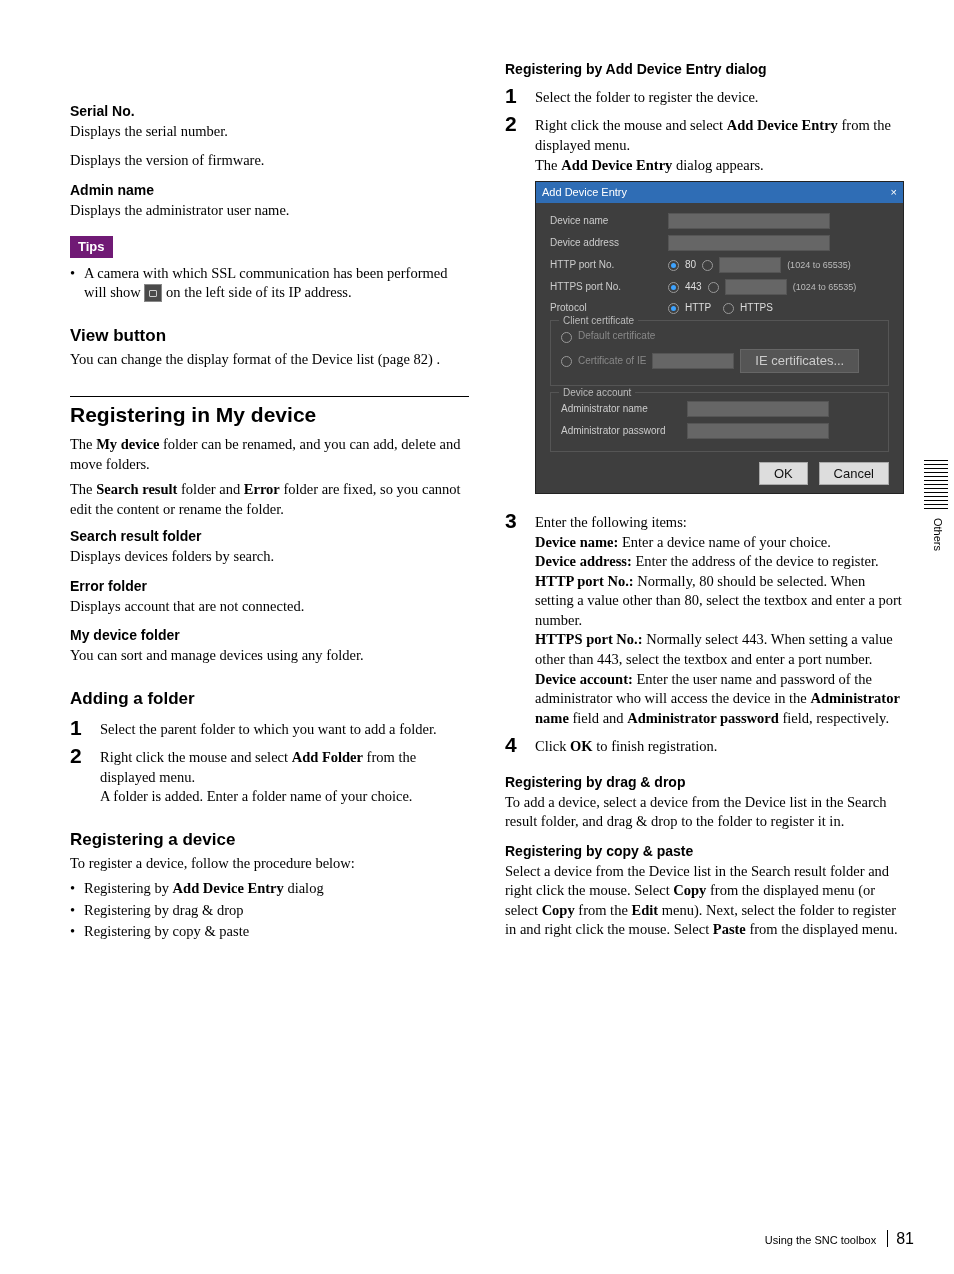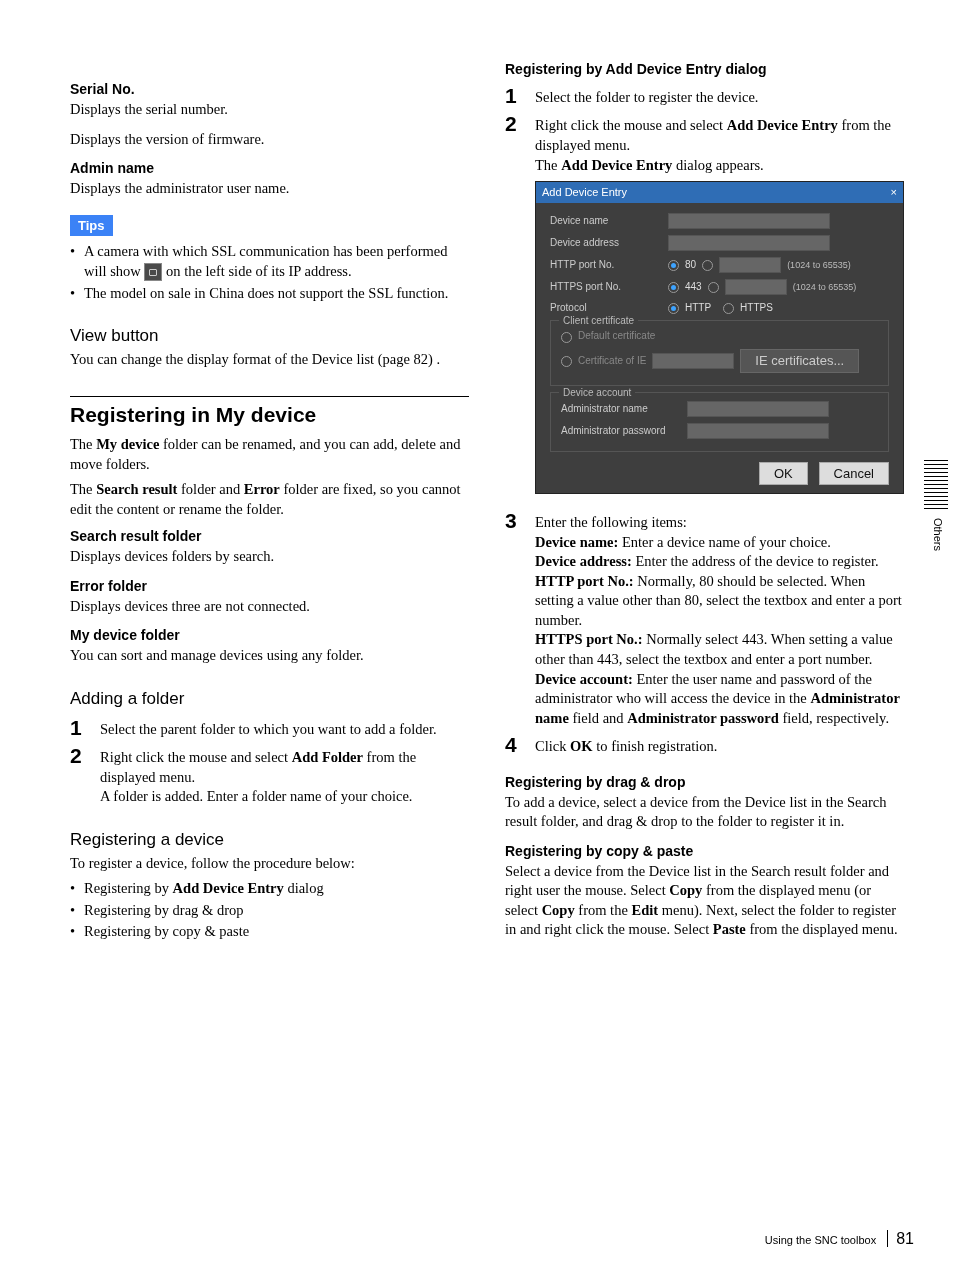--- a/index.html
+++ b/index.html
@@ -29,21 +29,21 @@
     font-family: Arial, Helvetica, sans-serif;
     font-weight: bold;
     font-size: 14px;
     margin: 8px 0 0 0;
   }
   p.def-body {
     margin: 1px 0 10px 0;
   }
   .tips-badge {
     display: inline-block;
-    background: #3b82f6;
+    background: #701a75;
     color: #fff;
     font-family: Arial, Helvetica, sans-serif;
     font-weight: bold;
     font-size: 13px;
     padding: 2px 8px;
     margin: 6px 0 4px 0;
   }
   ul.bullets {
     list-style: none;
     padding: 0;
@@ -56,21 +56,21 @@
   }
   ul.bullets > li::before {
     content: "•";
     position: absolute;
     left: 0;
     top: 0;
   }
   ul.bullets2 > li::before { content: "•"; }
   h2.section {
     font-family: Arial, Helvetica, sans-serif;
-    font-weight: normal;
+    font-weight: bold;
     font-size: 17px;
     margin: 22px 0 2px 0;
   }
   h1.big-section {
     font-family: Arial, Helvetica, sans-serif;
     font-weight: bold;
     font-size: 21px;
     border-top: 1.5px solid #000;
     padding-top: 4px;
     margin: 26px 0 6px 0;
@@ -225,39 +225,38 @@
     <h4 class="def-term">Admin name</h4>
     <p class="def-body">Displays the administrator user name.</p>
 
     <div class="tips-badge">Tips</div>
     <ul class="bullets">
       <li>
         <span>A camera with which SSL communication has been performed will show </span>
         <span class="ssl-icon"></span>
         <span> on the left side of its IP address.</span>
       </li>
-      <li>The model on sale in China does not support the SSL function.</li>
     </ul>
 
     <h2 class="section">View button</h2>
     <p class="body">You can change the display format of the Device list (page 82) .</p>
 
     <h1 class="big-section">Registering in My device</h1>
     <p class="body">
       <span>The </span><b>My device</b><span> folder can be renamed, and you can add, delete and move folders.</span>
     </p>
     <p class="body">
       <span>The </span><b>Search result</b><span> folder and </span><b>Error</b><span> folder are fixed, so you cannot edit the content or rename the folder.</span>
     </p>
 
     <h4 class="def-term">Search result folder</h4>
     <p class="def-body">Displays devices folders by search.</p>
 
     <h4 class="def-term">Error folder</h4>
-    <p class="def-body">Displays devices three are not connected.</p>
+    <p class="def-body">Displays account that are not connected.</p>
 
     <h4 class="def-term">My device folder</h4>
     <p class="def-body">You can sort and manage devices using any folder.</p>
 
     <h2 class="section">Adding a folder</h2>
     <div class="step">
       <div class="num">1</div>
       <div class="step-body">Select the parent folder to which you want to add a folder.</div>
     </div>
     <div class="step">
@@ -381,21 +380,21 @@
       <div class="step-body">
         <span>Click </span><b>OK</b><span> to finish registration.</span>
       </div>
     </div>
 
     <h4 class="def-term" style="margin-top:16px">Registering by drag &amp; drop</h4>
     <p class="def-body">To add a device, select a device from the Device list in the Search result folder, and drag &amp; drop to the folder to register it in.</p>
 
     <h4 class="def-term">Registering by copy &amp; paste</h4>
     <p class="def-body">
-      <span>Select a device from the Device list in the Search result folder and right user the mouse. Select </span><b>Copy</b><span> from the displayed menu (or select </span><b>Copy</b><span> from the </span><b>Edit</b><span> menu). Next, select the folder to register in and right click the mouse. Select </span><b>Paste</b><span> from the displayed menu.</span>
+      <span>Select a device from the Device list in the Search result folder and right click the mouse. Select </span><b>Copy</b><span> from the displayed menu (or select </span><b>Copy</b><span> from the </span><b>Edit</b><span> menu). Next, select the folder to register in and right click the mouse. Select </span><b>Paste</b><span> from the displayed menu.</span>
     </p>
   </div>
 </div>
 
 <div class="side-tab">
   <div class="side-lines">
     <div></div>
       <div></div>
       <div></div>
       <div></div>

